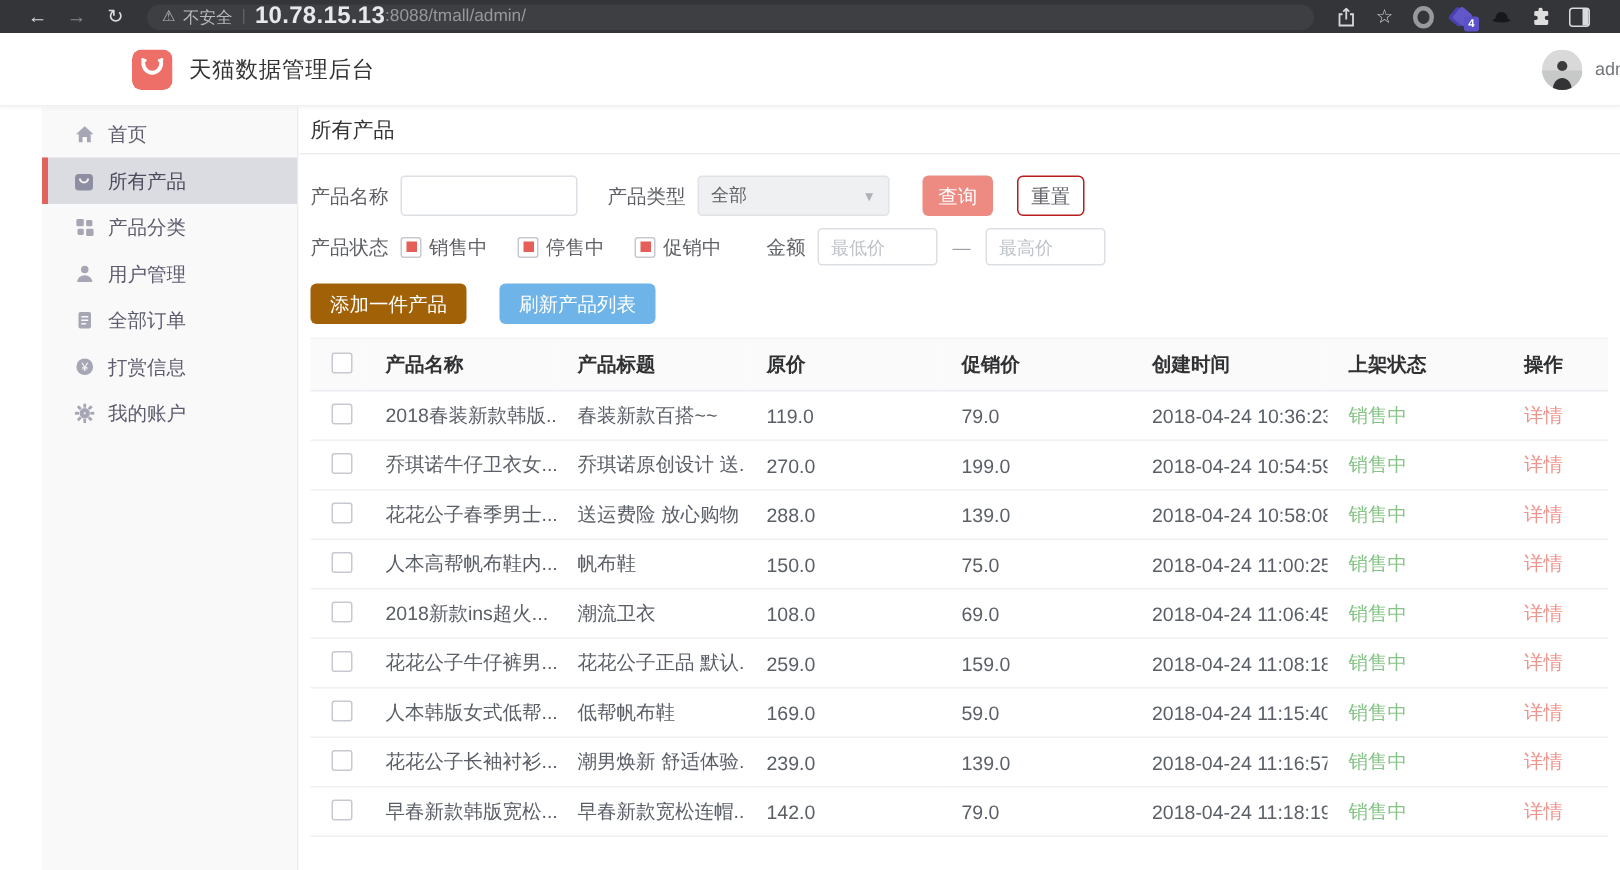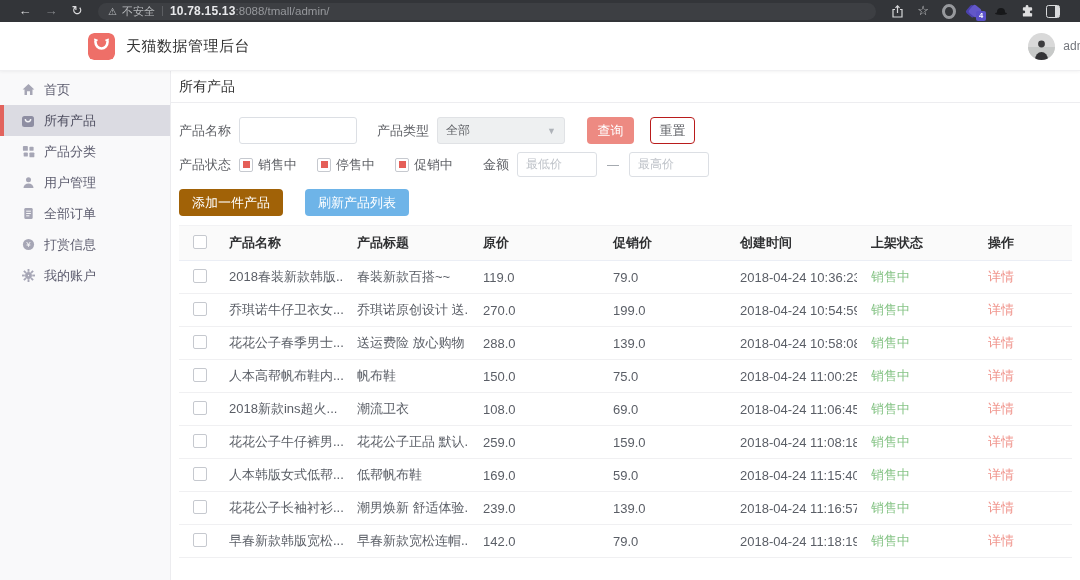--- a/index.html
+++ b/index.html
@@ -8,21 +8,21 @@
 
   
   .chrome{height:22px;background:#333539;display:flex;align-items:center;padding:0 12px;}
   .nav-ic{width:26px;text-align:center;font-size:13px;color:#dcdcde;line-height:22px;cursor:pointer;user-select:none;}
   .nav-ic.dim{color:#85878b;}
   .url-pill{width:758px;height:17px;background:#3d3f43;border-radius:9px;margin-left:8px;
             display:flex;align-items:center;padding:0 10px;cursor:text;}
   .warn{color:#b6b8bb;font-size:10px;margin-right:5px;}
   .sec-label{color:#b6b8bb;font-size:11px;}
   .url-divider{width:1px;height:10px;background:#5c5e62;margin:0 7px;}
-  .url-host{color:#e8e9eb;font-size:12px;font-weight:bold;letter-spacing:.2px;}
+  .url-host{color:#e8e9eb;font-size:16px;font-weight:bold;letter-spacing:.2px;}
   .url-path{color:#96989c;font-size:11.5px;}
   .chrome-right{display:flex;align-items:center;gap:12px;margin-left:14px;}
   .cr-ic{width:14px;height:14px;display:flex;align-items:center;justify-content:center;cursor:pointer;position:relative;}
   .star{color:#d6d7d9;font-size:13px;line-height:14px;}
   .donut{width:9px;height:9px;border:3px solid #97999d;border-radius:50%;}
   .ext-diamond{width:10px;height:10px;background:#6257c9;border-radius:2px;transform:rotate(40deg);box-shadow:-2px 2px 0 #4b41ad;}
   .ext-badge{position:absolute;right:-4px;bottom:-3px;width:10px;height:10px;background:#5a50c8;border-radius:2px;
              color:#fff;font-size:7.5px;line-height:10px;text-align:center;font-weight:bold;}
   .hat{width:12px;height:7px;position:relative;}
   .hat:before{content:"";position:absolute;left:2px;top:0;width:8px;height:5px;background:#17181a;border-radius:4px 4px 0 0;}
@@ -34,38 +34,38 @@
   .app-header{height:48px;background:#fff;display:flex;align-items:center;border-bottom:1px solid #f0f0f2;
               box-shadow:0 1px 3px rgba(0,0,0,.05);position:relative;z-index:5;overflow:hidden;}
   .logo{width:27px;height:27px;margin-left:88px;border-radius:6px;flex:0 0 auto;}
   .app-title{font-size:15px;color:#333;margin-left:11px;letter-spacing:.5px;}
   .user{margin-left:auto;margin-right:-16px;display:flex;align-items:center;cursor:pointer;}
   .avatar{width:27px;height:27px;border-radius:50%;overflow:hidden;flex:0 0 auto;}
   .username{font-size:12px;color:#73767c;margin-left:8px;white-space:nowrap;}
 
   
   .layout{display:flex;height:509px;}
-  .sidebar{width:170px;background:#f9f9fa;border-right:1px solid #ececef;padding-top:3px;flex:0 0 auto;}
+  .sidebar{width:170px;background:#f9f9fa;border-right:1px solid #ececef;padding-top:3px;flex:0 0 auto;margin-left:28px;}
   .side-item{height:31px;display:flex;align-items:center;padding-left:21px;cursor:pointer;color:#5c5c6e;}
   .side-icon{width:14px;height:14px;color:#a6a6b5;display:flex;align-items:center;justify-content:center;}
   .side-label{font-size:13px;margin-left:9px;}
   .side-item.active{background:#dbdbe2;border-left:4px solid #e2635d;padding-left:17px;}
   .side-item.active .side-icon{color:#8e8ea2;}
   .side-item.active .side-label{color:#4c4c5e;}
 
   .content{flex:1;background:#fff;overflow:hidden;}
   .page-title{padding:7px 0 6px 8px;font-size:14px;color:#333;border-bottom:1px solid #ededf0;}
 
   .filters{padding:0 8px;}
   .frow{display:flex;align-items:center;}
   .frow1{margin-top:14px;}
   .frow2{margin-top:8px;}
   .flabel{font-size:13px;color:#5f6166;white-space:nowrap;}
   .text-input{width:100px;height:25px;border:1px solid #dcdfe4;border-radius:3px;padding:0 8px;font-size:12px;
-              color:#555;outline:none;font-family:Liberation Mono, monospace;}
+              color:#555;outline:none;font-family:Liberation Sans, sans-serif;}
   .text-input::placeholder{color:#bfc3c9;}
   .gap8{margin-left:8px;} .gap20{margin-left:20px;}
   .select{width:110px;height:25px;background:#eef0f1;border:1px solid #e0e2e5;border-radius:3px;margin-left:8px;
           display:flex;align-items:center;justify-content:space-between;padding:0 8px;cursor:pointer;}
   .select-value{font-size:12px;color:#5f6166;}
   .caret{font-size:9px;color:#aeb2b8;}
   .btn{height:27px;border:none;border-radius:4px;font-size:13px;cursor:pointer;font-family:inherit;padding:0 13px;}
   .btn-search{background:#ed8a82;color:#fff;margin-left:22px;width:47px;padding:0;font-family:Liberation Mono, monospace;}
   .btn-reset{background:#fff;color:#5f6166;border:1px solid #b91c1c;margin-left:16px;width:45px;padding:0;}
   .cb-group{display:flex;align-items:center;margin-left:8px;}

